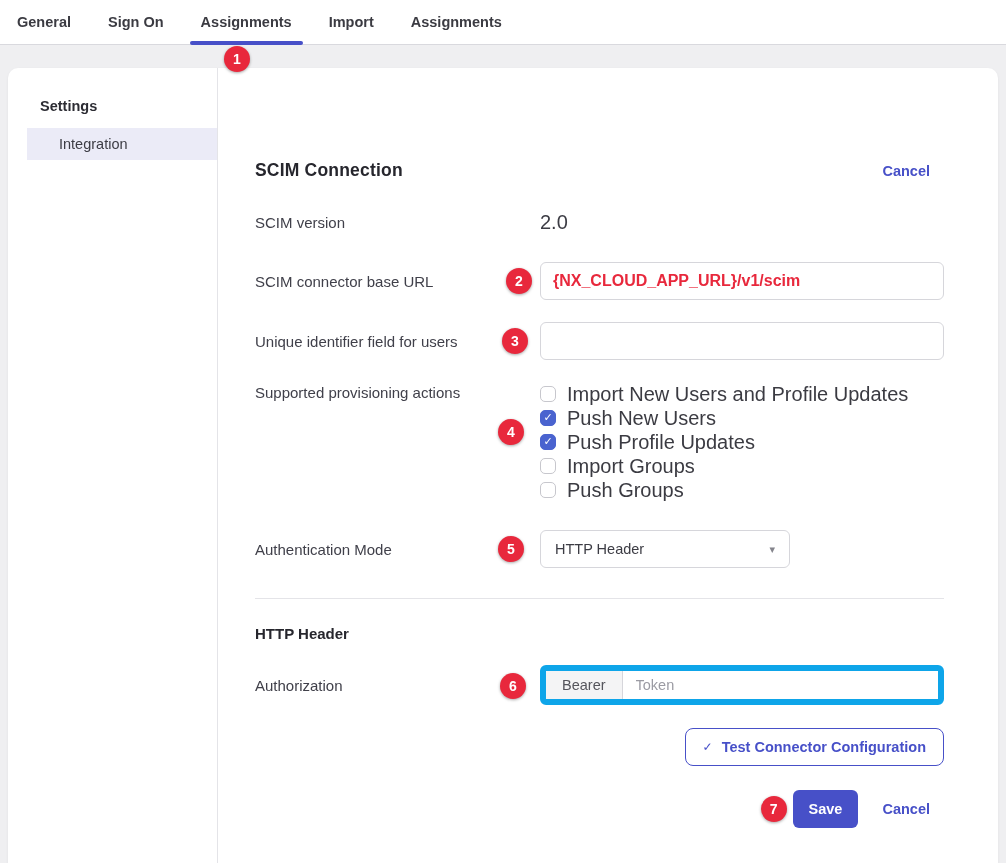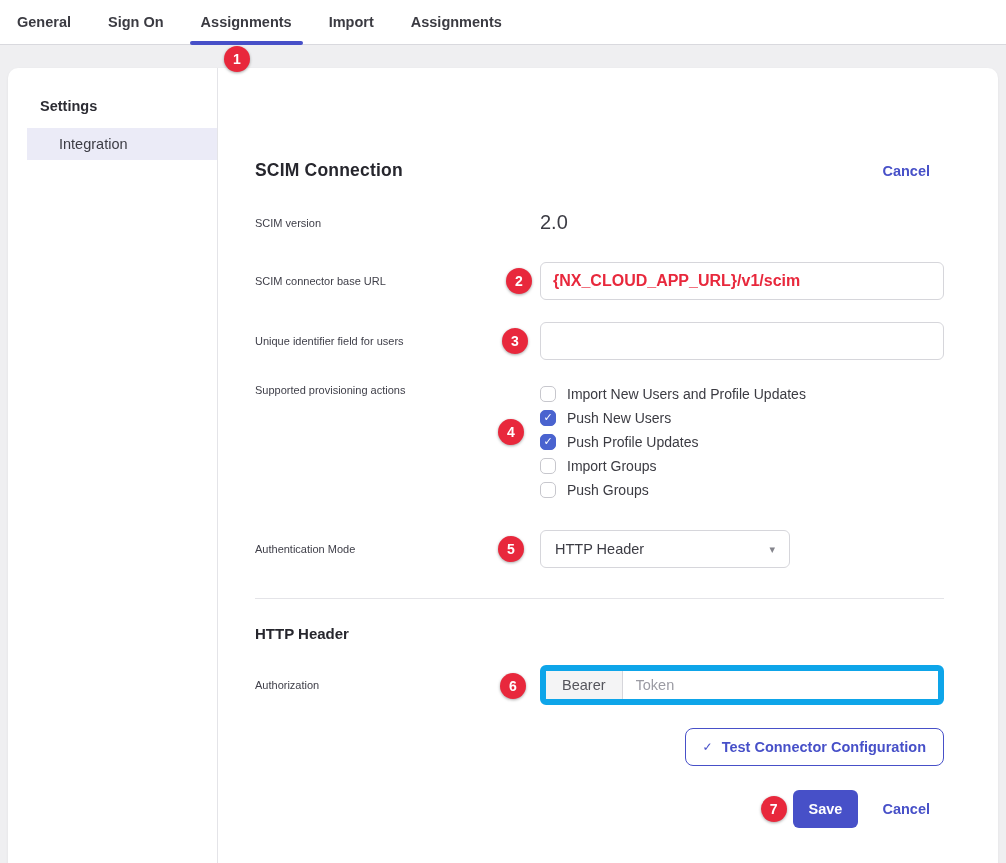--- a/index.html
+++ b/index.html
@@ -90,21 +90,21 @@
   .form-title { font-size: 17.5px; font-weight: bold; color: #26262d; letter-spacing: .2px; text-align: right; }
   .link {
     color: var(--accent-blue, #4750c8);
     font-size: 14.5px; font-weight: 600;
     text-decoration: none; cursor: pointer;
   }
   .form-header .link { margin-right: 14px; }
 
   .row { display: flex; align-items: center; margin-bottom: 22px; }
   .row.top { align-items: flex-start; margin-top: 16px; }
-  .row-label { width: 285px; flex: 0 0 285px; font-size: 11px; color: #40404a; }
+  .row-label { width: 285px; flex: 0 0 285px; font-size: 15px; color: #40404a; }
   .row.top .row-label { padding-top: 2px; }
   .control { flex: 1; position: relative; }
   .static-value { font-size: 20px; color: #3c3c44; }
 
   .row-version { margin-bottom: 28px; }
   .row-url { margin-bottom: 22px; }
   .row-actions { margin-top: 28px; margin-bottom: 0; }
   .row-auth { margin-top: 28px; }
 
   .text-input {
@@ -133,21 +133,21 @@
     background: #fff; position: relative; flex: 0 0 16px;
   }
   .checkbox.checked {
     background: var(--checkbox-blue, #4a63cf);
     border-color: var(--checkbox-blue, #4a63cf);
   }
   .checkbox.checked::after {
     content: "✓"; color: #fff; font-size: 11px; font-weight: bold;
     position: absolute; left: 50%; top: 50%; transform: translate(-50%,-52%);
   }
-  .checkbox-label { font-size: 14px; color: #3b3b42; }
+  .checkbox-label { font-size: 20px; color: #3b3b42; }
 
   
   .select {
     width: 250px; height: 38px;
     border: 1px solid #d6d6db; border-radius: 6px;
     display: flex; align-items: center; justify-content: space-between;
     padding: 0 14px; cursor: pointer; background: #fff;
     font-size: 14.5px; color: #3c3c44;
   }
   .select .chev { color: #84848c; font-size: 11px; }

